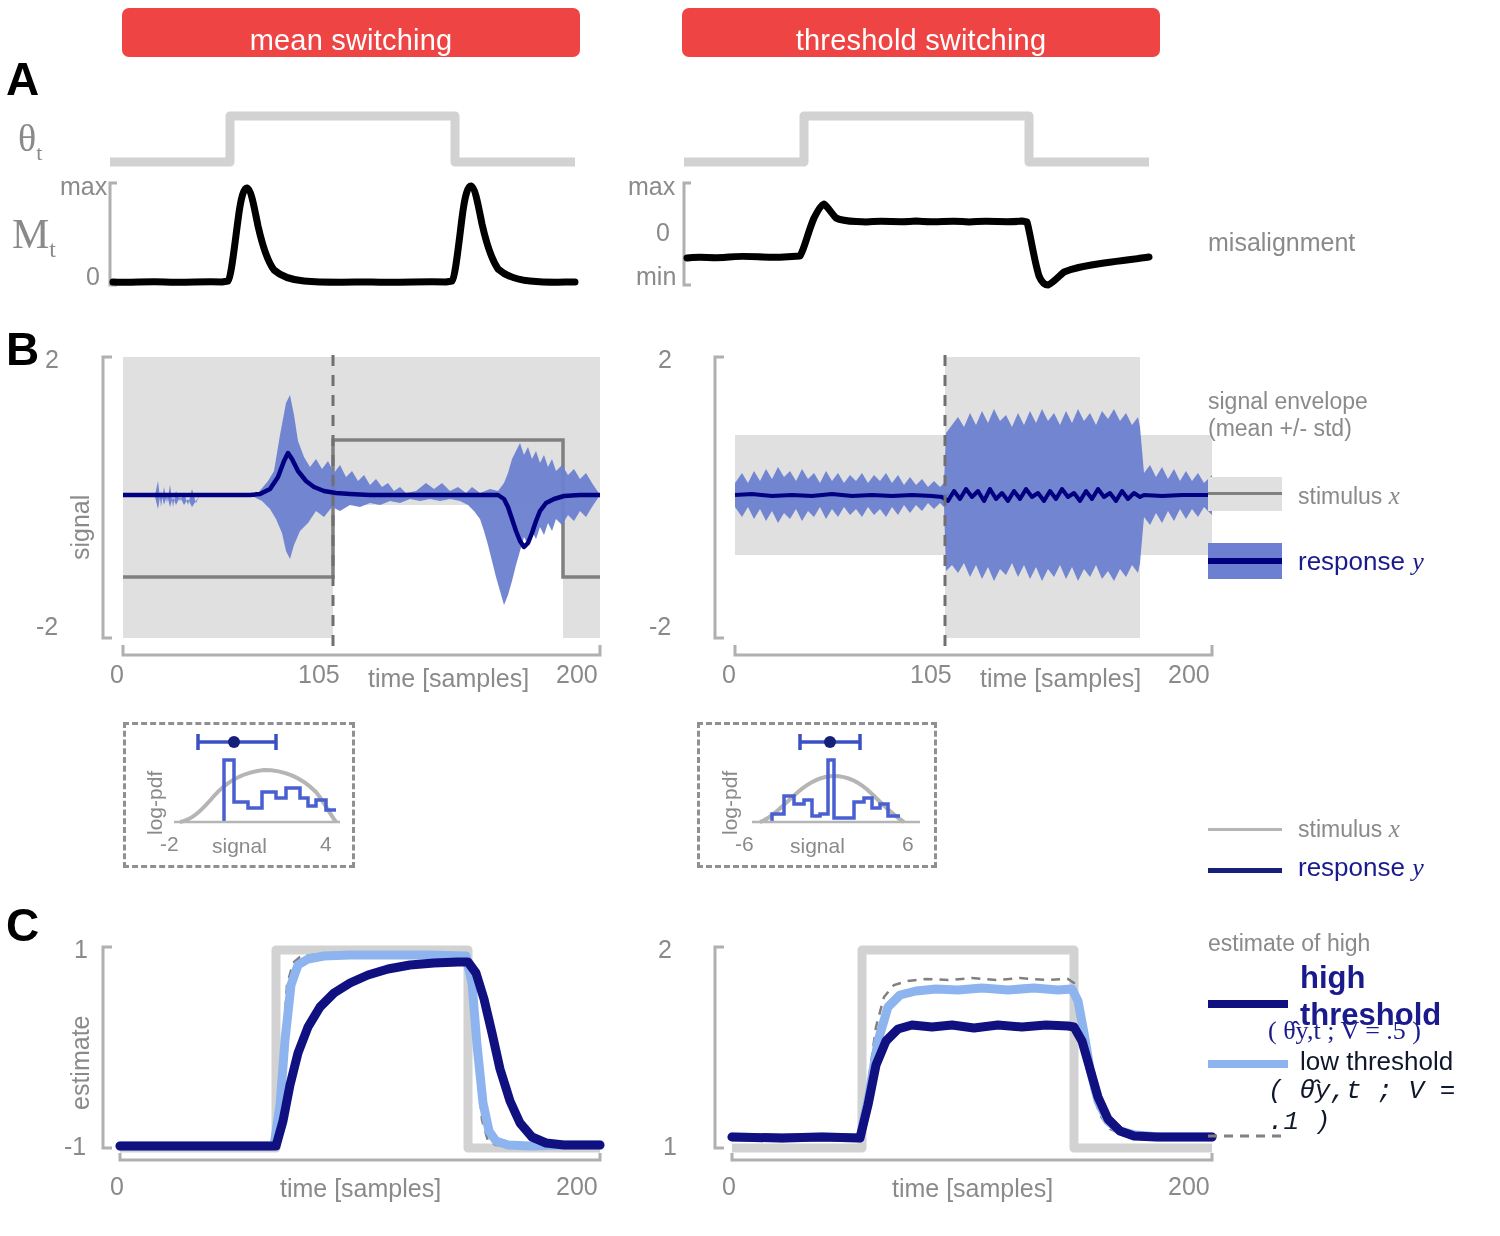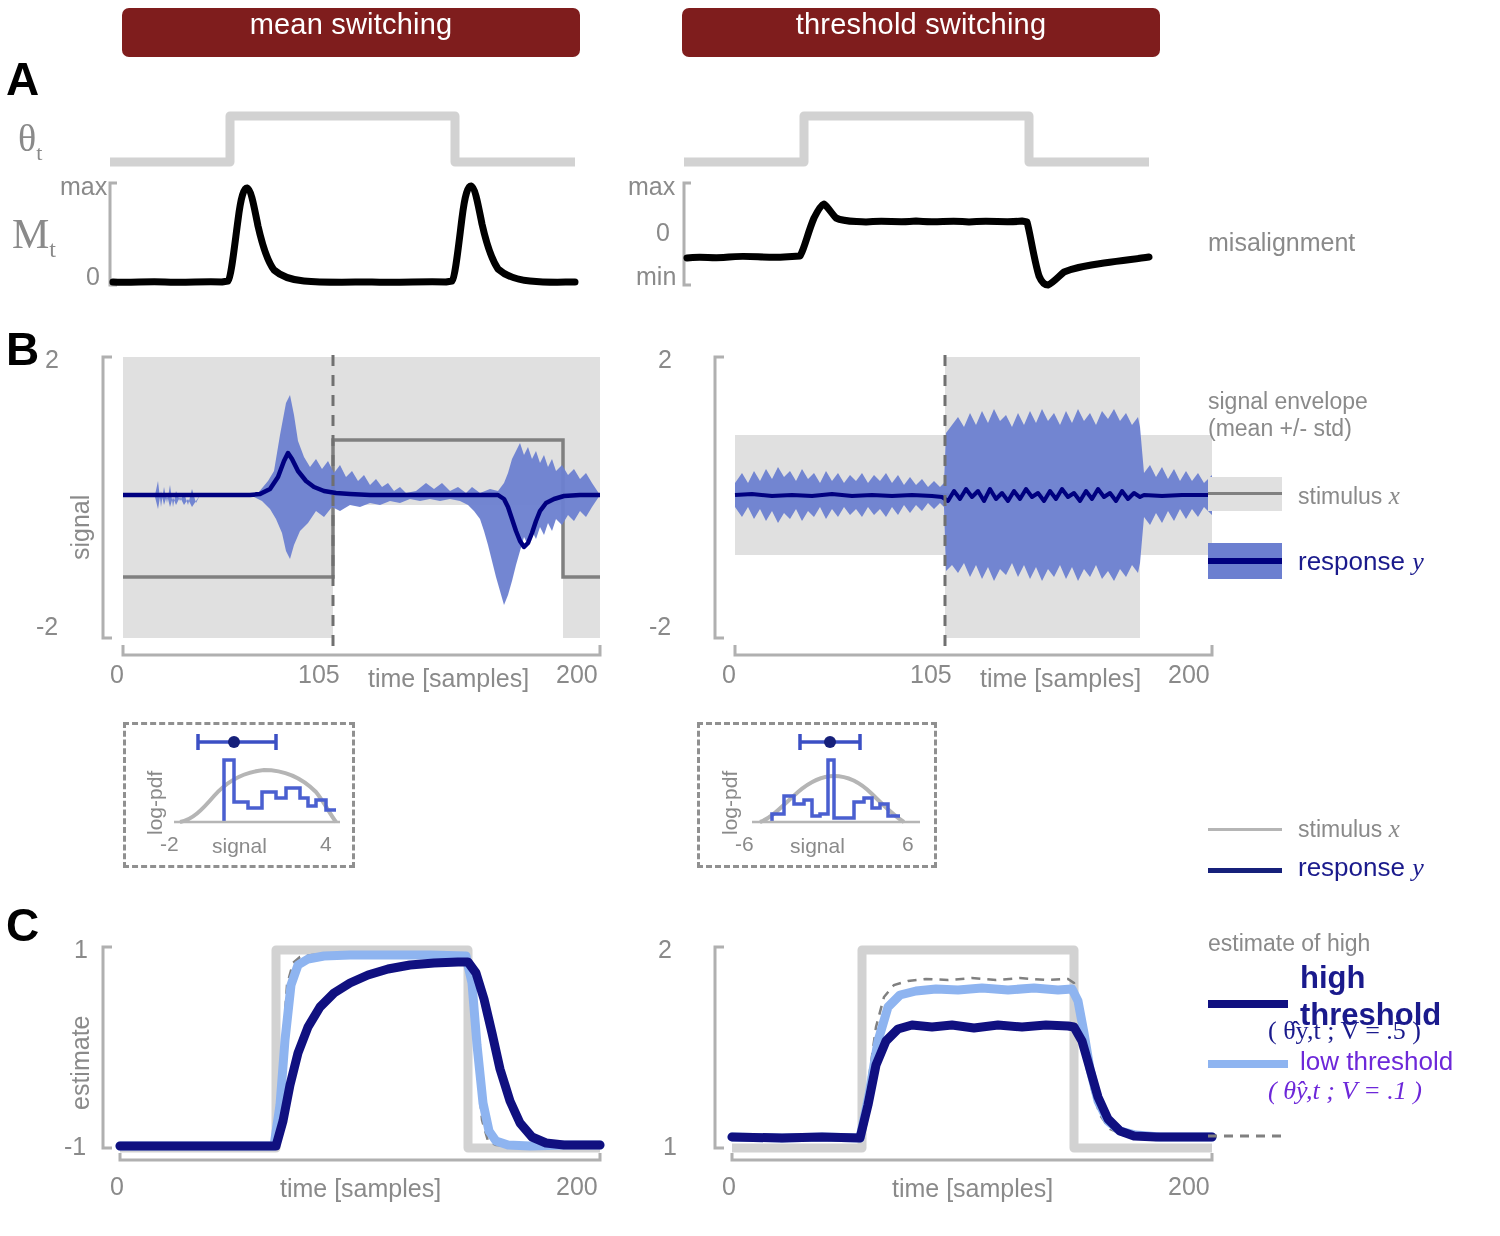--- a/index.html
+++ b/index.html
@@ -1,28 +1,28 @@
 <!DOCTYPE html>
 <html><head>
 <meta charset="utf-8">
 <style>
   html,body{margin:0;padding:0;background:#fff;}
   body{width:1500px;height:1236px;position:relative;
        font-family:"Liberation Sans",sans-serif;color:#7a7a7a;overflow:hidden;}
   .fig{position:absolute;inset:0;}
-  .title-bar{position:absolute;background:#7f1d1d;border-radius:7px;
-             color:#fff;font-size:29px;display:flex;align-items:flex-start;
+  .title-bar{position:absolute;background:#ef4444;border-radius:7px;
+             color:#fff;font-size:29px;display:flex;align-items:flex-end;
              justify-content:center;letter-spacing:.2px;}
   .panel-letter{position:absolute;color:#000;font-weight:bold;font-size:46px;
                 font-family:"Liberation Sans",sans-serif;}
   .mathlabel{position:absolute;font-family:"Liberation Serif",serif;
              color:#8a8a8a;}
   .legend-txt{position:absolute;font-size:23px;color:#8a8a8a;line-height:1.18;}
   .legend-txt.navy{color:#1a1a8c;}
-  .legend-txt.lblue{color:#6d28d9;}
+  .legend-txt.lblue{color:#0f172a;}
   .ital{font-family:"Liberation Serif",serif;font-style:italic;}
   .axlab{position:absolute;font-size:25px;color:#8a8a8a;}
   .axlab.small{font-size:21px;}
   svg{display:block;overflow:visible;}
   .vrot{transform:rotate(-90deg);transform-origin:left top;white-space:nowrap;}
 </style>
 </head>
 <body>
 
 <div class="fig">
@@ -306,19 +306,19 @@
   <div class="legend-txt" style="left:1208px;top:930px;">estimate of high</div>
 
   <div style="position:absolute;left:1208px;top:1000px;width:80px;height:8px;background:#101080;"></div>
   <div class="legend-txt navy" style="left:1300px;top:960px;font-size:31px;font-weight:bold;">high threshold</div>
   <div class="legend-txt navy" style="left:1268px;top:1016px;font-size:26px;
        font-family:'Liberation Serif',serif;">( θ̂y,t ; V = .5 )</div>
 
   <div style="position:absolute;left:1208px;top:1060px;width:80px;height:8px;background:#8eb4f0;"></div>
   <div class="legend-txt lblue" style="left:1300px;top:1046px;font-size:26px;">low threshold</div>
   <div class="legend-txt lblue" style="left:1268px;top:1076px;font-size:26px;
-       font-family:Liberation Serif, serif;font-style:italic;">( θ̂y,t ; V = .1 )</div>
+       font-family:Liberation Mono, monospace;font-style:italic;">( θ̂y,t ; V = .1 )</div>
 
   <svg style="position:absolute;left:1208px;top:1132px;" width="80" height="8">
     <line x1="0" y1="4" x2="80" y2="4" stroke="#808080" stroke-width="3" stroke-dasharray="9,7"></line>
   </svg>
 
 </div>
 
 </body></html>

